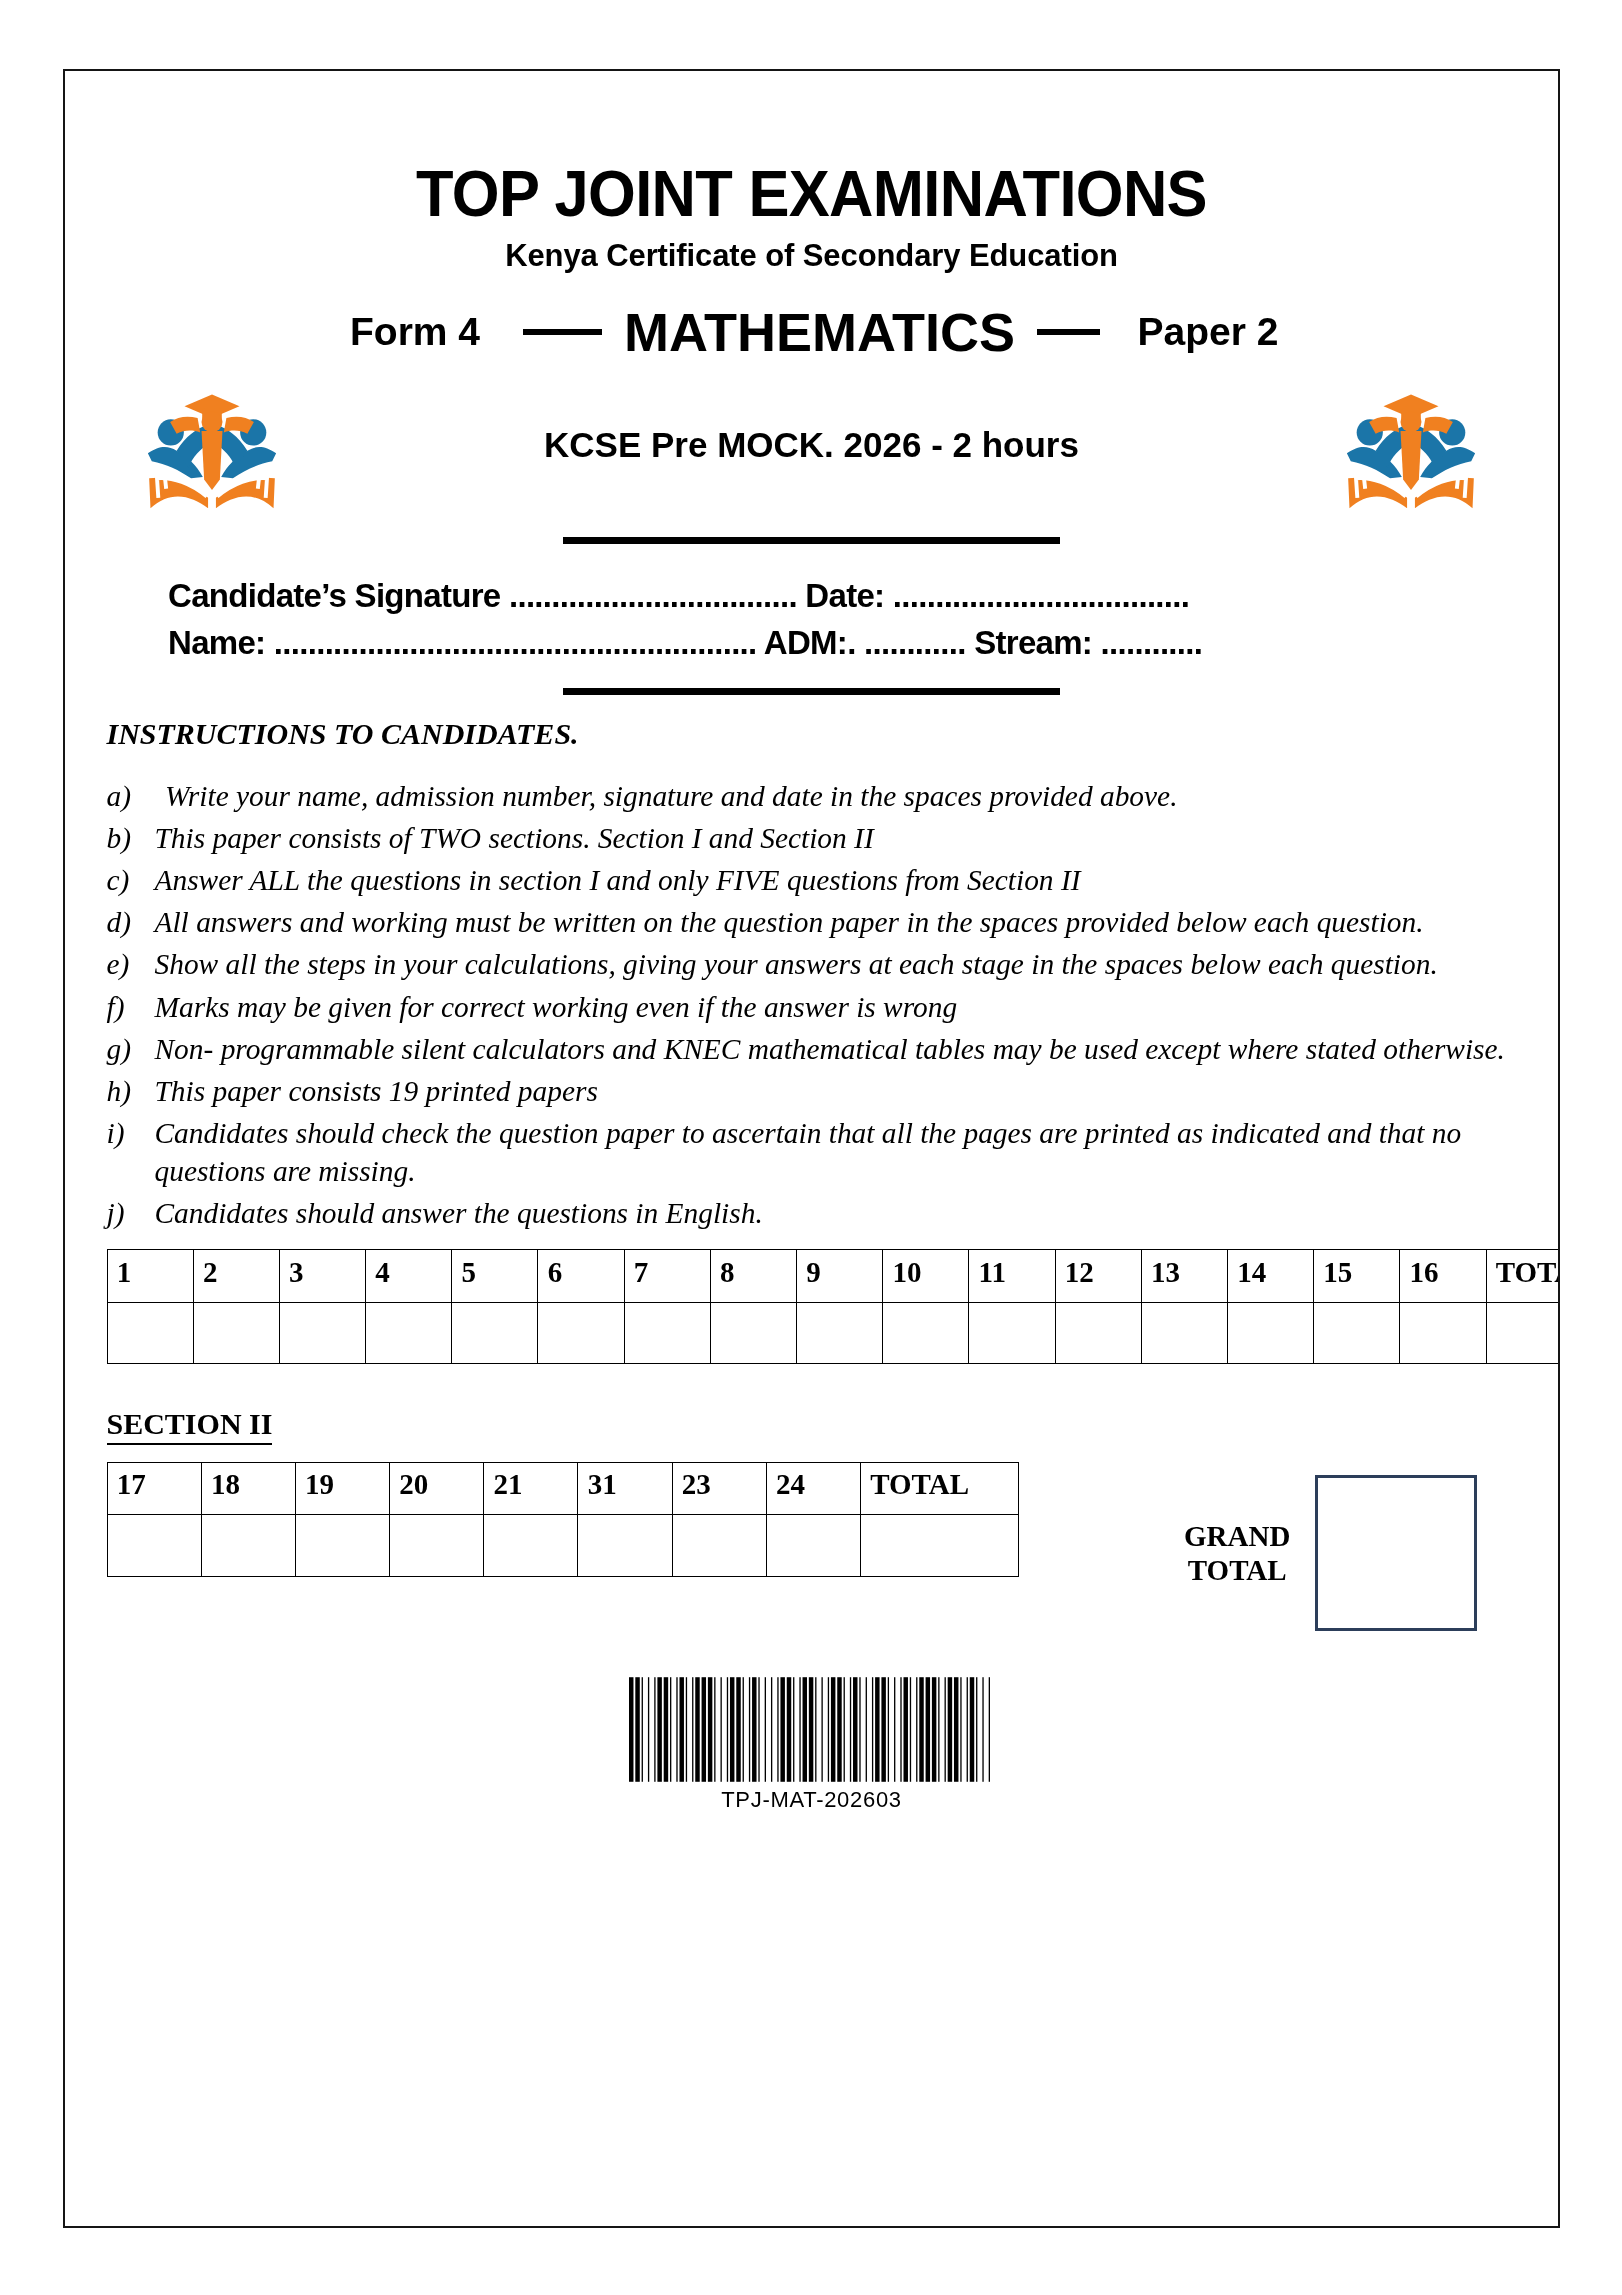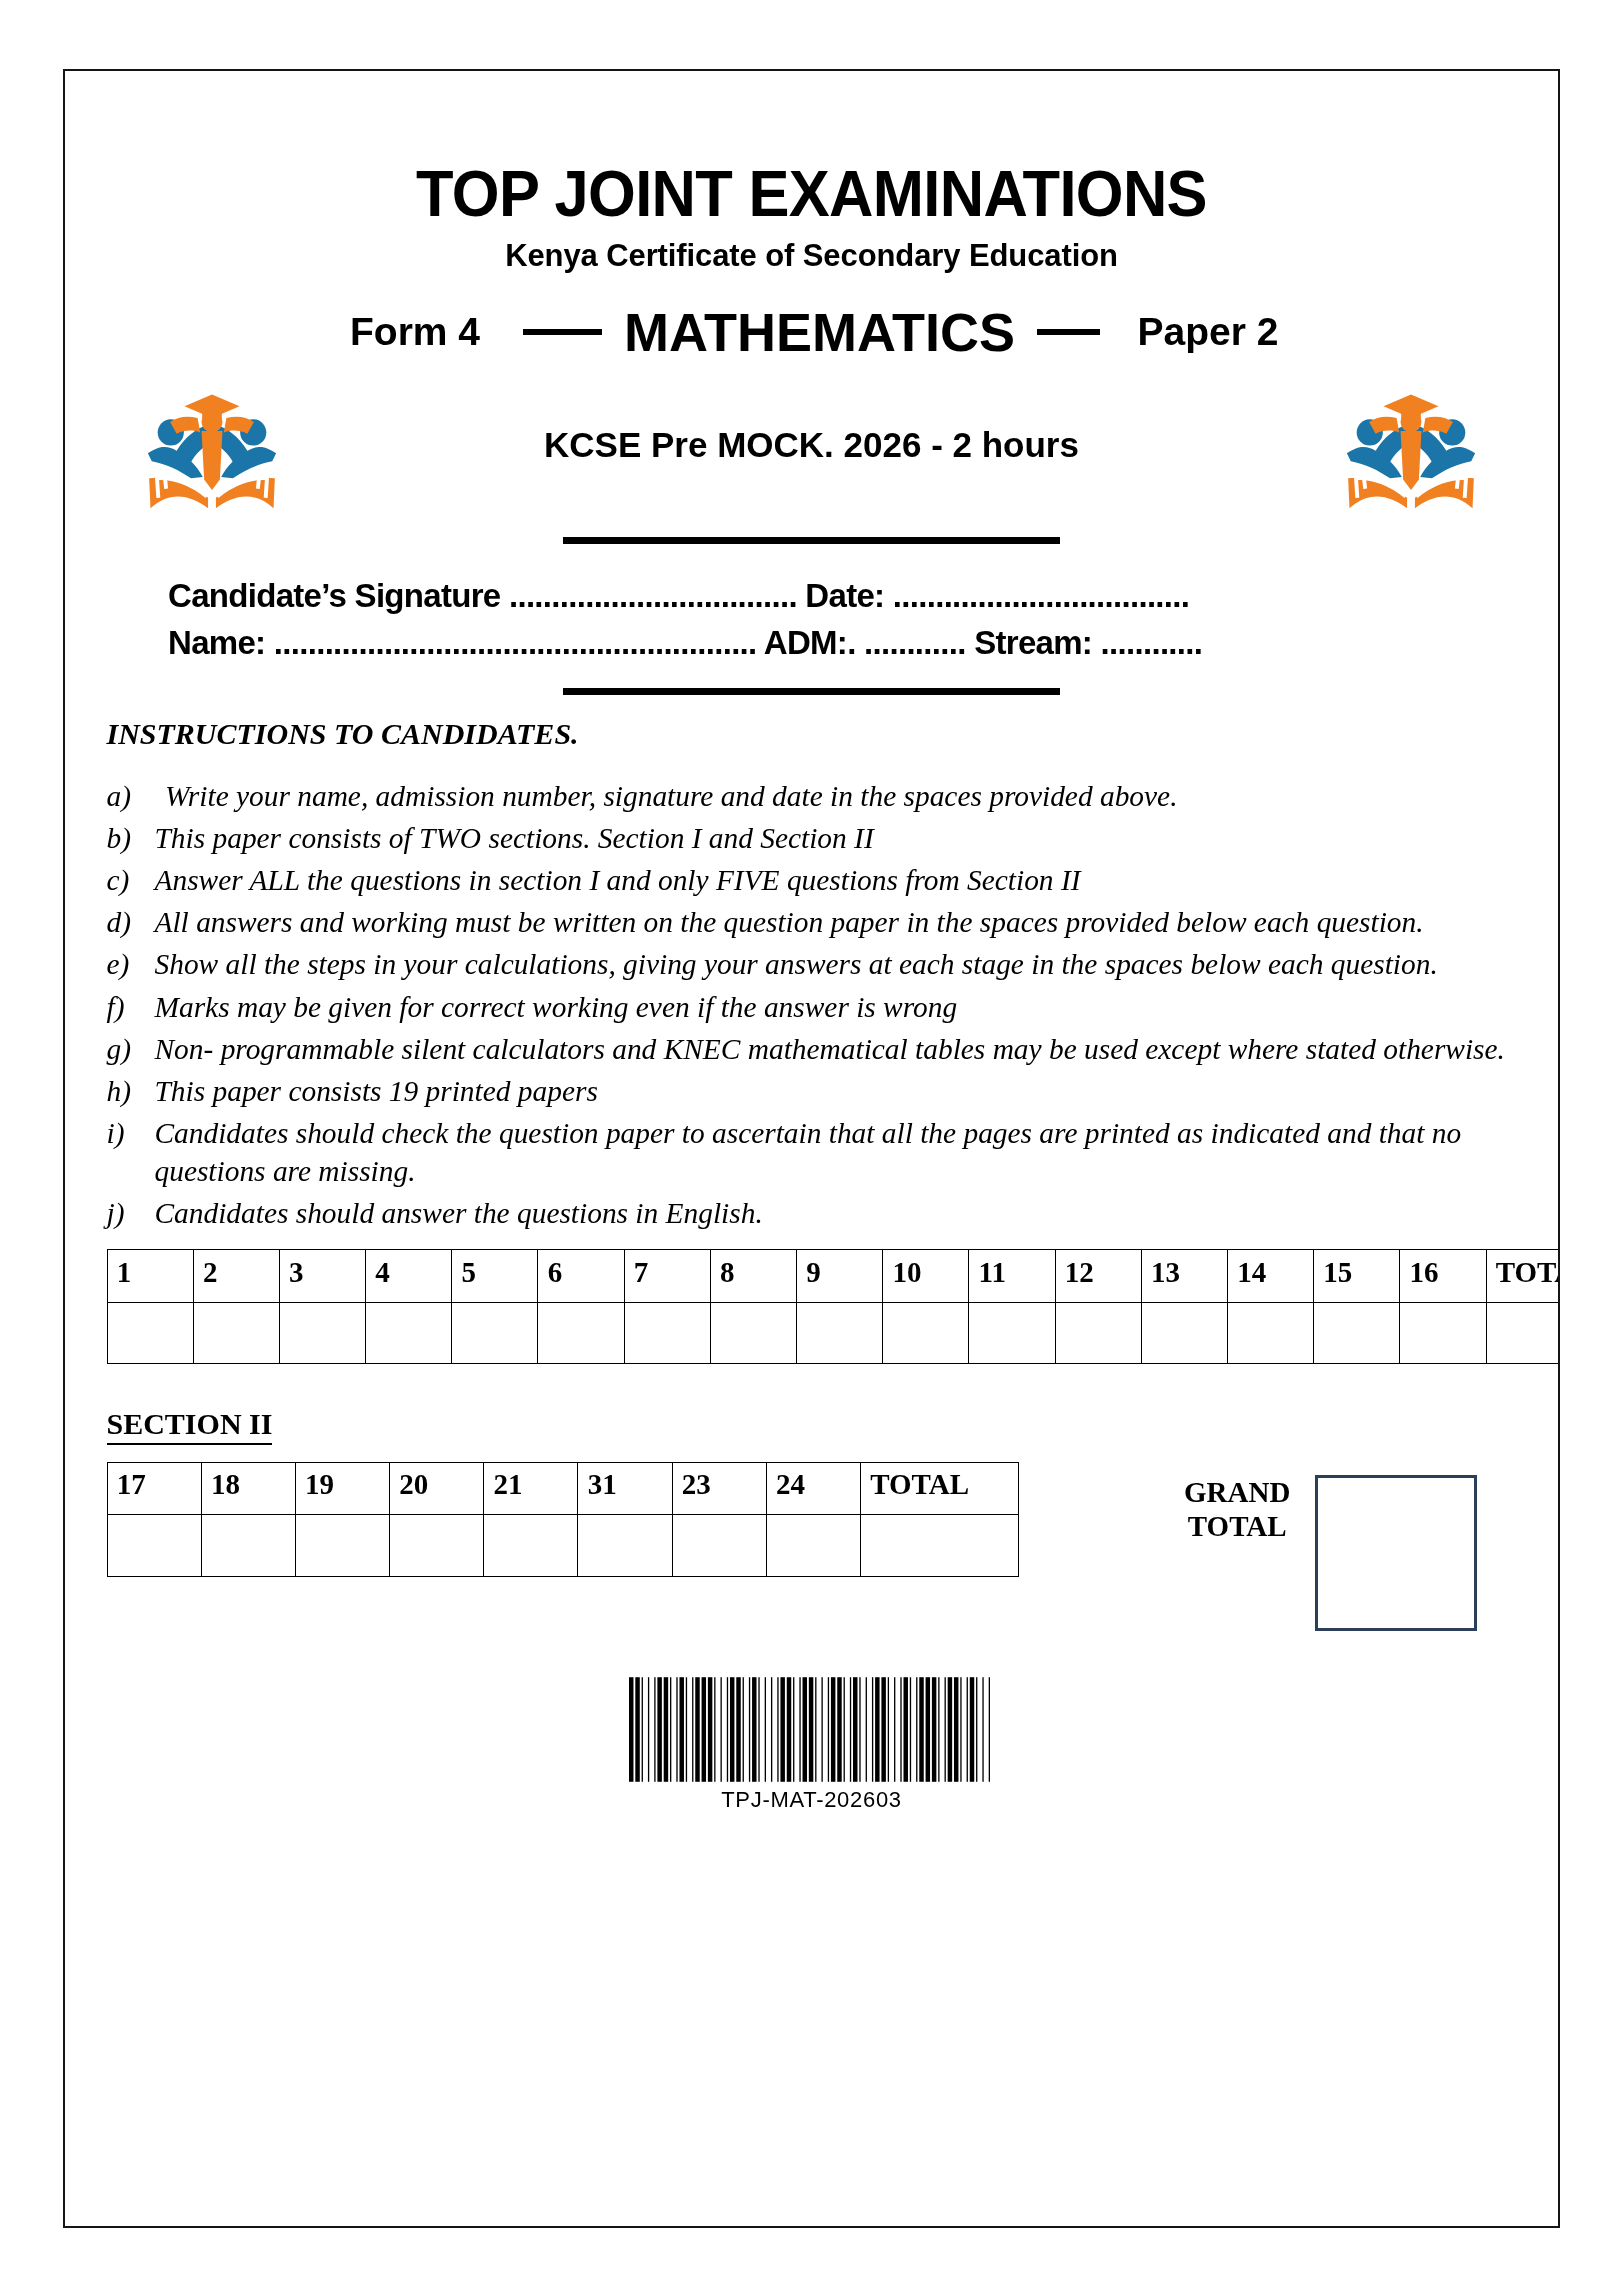--- a/index.html
+++ b/index.html
@@ -202,21 +202,21 @@
   table.sec2 { width: 844px; }
   table.sec2 td { width: 84px; }
   table.sec2 td.total-col { width: 148px; }
 
   .sec2-row {
     display: flex;
     align-items: flex-start;
   }
   .grand {
     display: flex;
-    align-items: flex-start;
+    align-items: center;
     margin-left: 157px;
     margin-top: 30px;
   }
   .grand-lbl {
     font-weight: bold;
     font-size: 29px;
     line-height: 1.18;
     text-align: center;
     width: 122px;
   }

